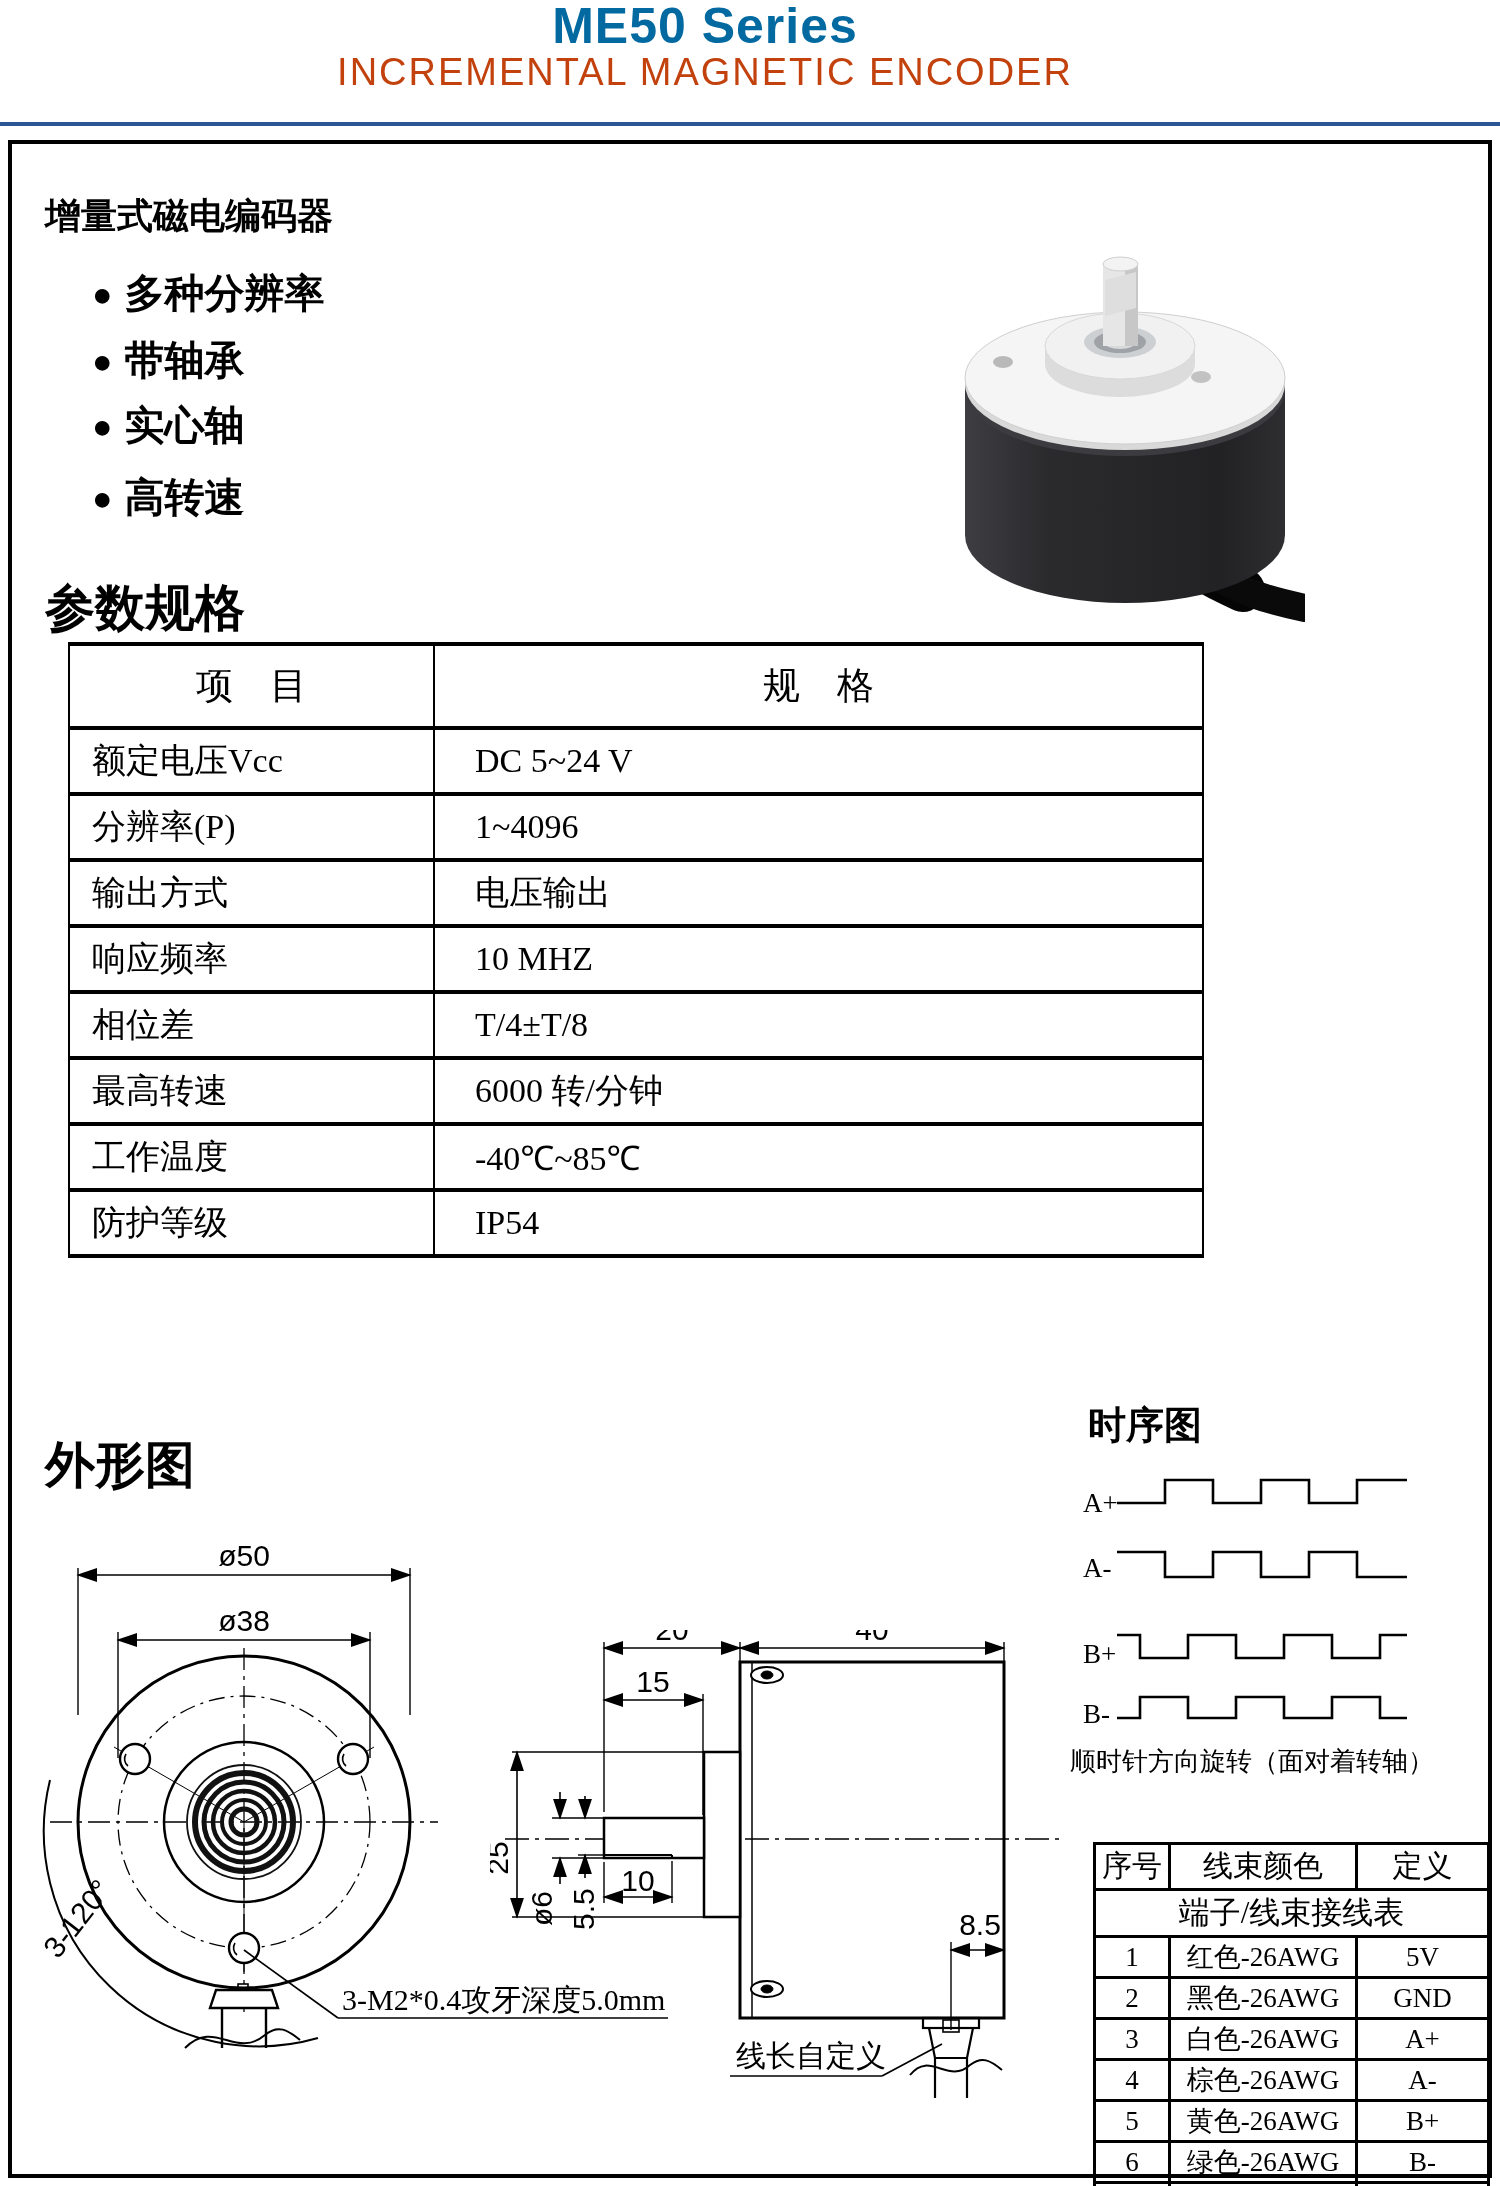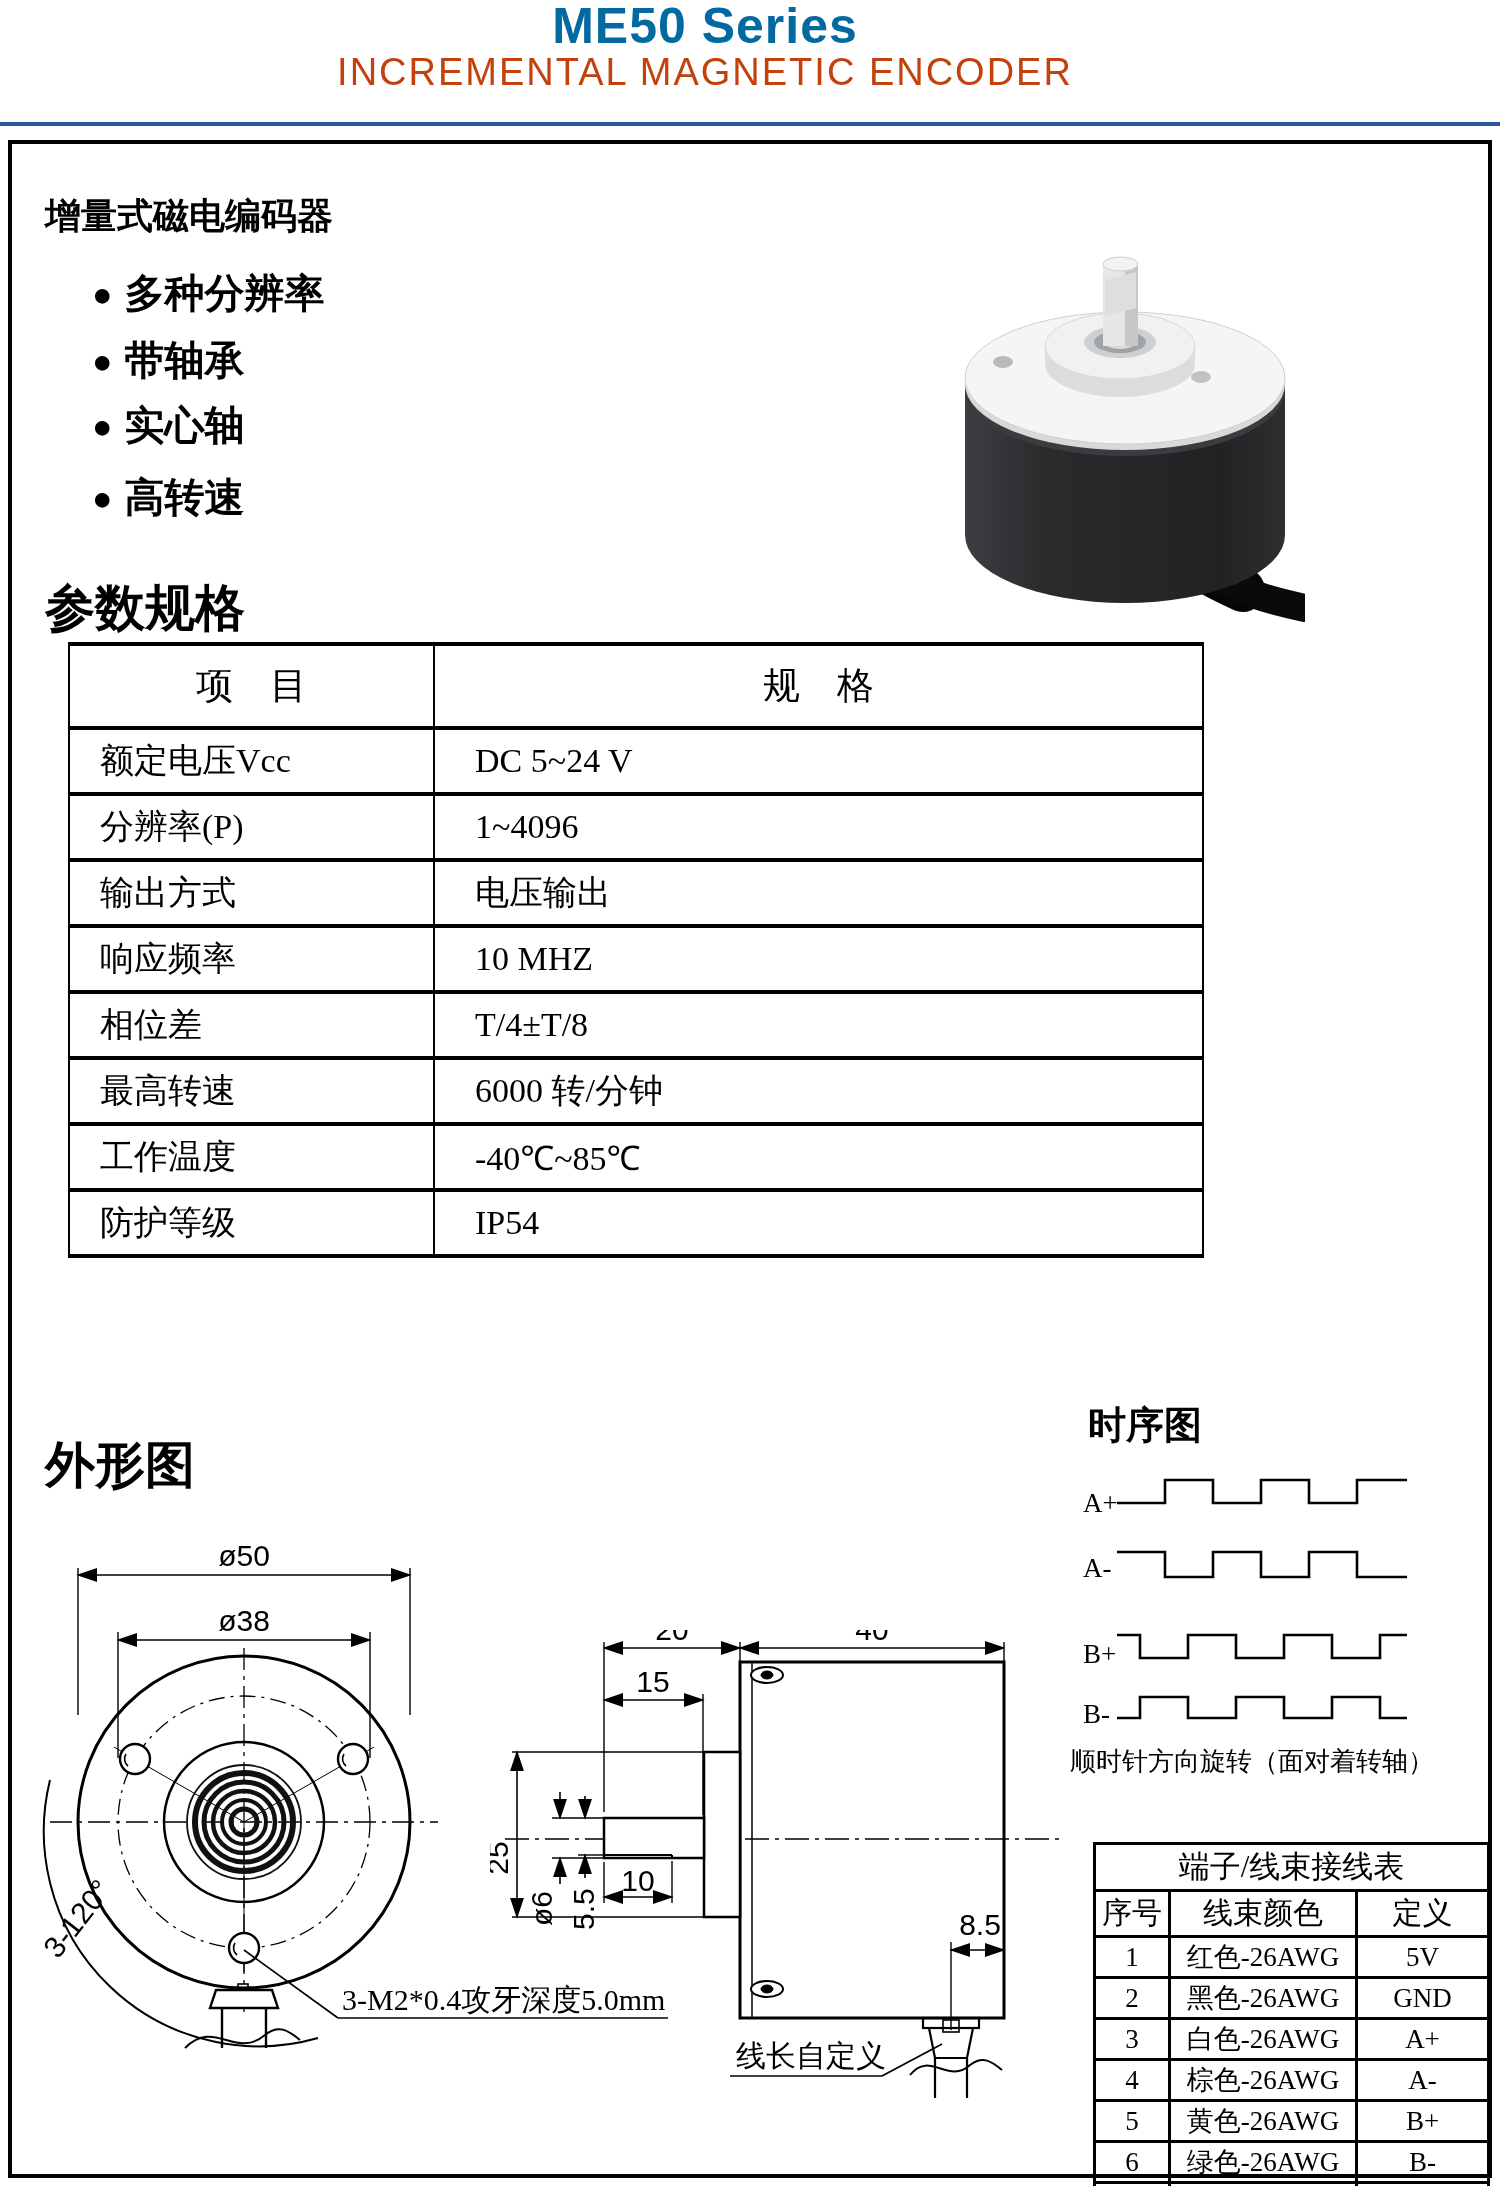--- a/index.html
+++ b/index.html
@@ -22,21 +22,21 @@
   .sec-h{font-size:50px;font-weight:700;}
   
   .spec-table{left:68px;top:642px;width:1136px;border-collapse:collapse;table-layout:fixed;
       font-family:"Liberation Serif",serif;}
   .spec-table th,.spec-table td{
       border-left:2px solid #000;border-right:2px solid #000;
       border-top:4px solid #000;border-bottom:4px solid #000;
       white-space:nowrap;overflow:hidden;}
   .spec-table th{height:78px;font-size:37px;font-weight:500;text-align:center;}
   .spec-table td{height:60px;font-size:34px;}
-  .spec-table td.lbl{padding-left:30px;margin-left:8px;}
+  .spec-table td.lbl{padding-left:22px;margin-left:8px;}
   .spec-table td.val{padding-left:40px;}
   
   .wire-table{left:1093px;top:1842px;width:394px;border-collapse:collapse;table-layout:fixed;
       font-family:"Liberation Serif",serif;}
   .wire-table th,.wire-table td{border:3px solid #000;text-align:center;white-space:nowrap;overflow:hidden;}
   .wire-table .ttl{height:34px;font-size:31px;font-weight:500;}
   .wire-table th{height:34px;font-size:30px;font-weight:500;}
   .wire-table td{height:31px;font-size:27px;}
   
   .timing-h{left:1088px;top:1400px;font-size:38px;font-weight:600;font-family:"Liberation Serif",serif;}
@@ -356,28 +356,28 @@
 <div class="abs timing-cap">顺时针方向旋转（面对着转轴）</div>
 
 <table class="abs wire-table">
   <colgroup>
       <col style="width:75px">
       <col style="width:187px">
       <col style="width:132px">
     </colgroup>
   <tbody>
       <tr>
-    <th class="ttl" colspan="3">端子/线束接线表</th>
-  </tr>
-  <tr>
     <th>序号</th>
     <th>线束颜色</th>
     <th>定义</th>
   </tr>
   <tr>
+    <th class="ttl" colspan="3">端子/线束接线表</th>
+  </tr>
+  <tr>
         <td>1</td>
         <td>红色-26AWG</td>
         <td>5V</td>
       </tr>
   <tr>
         <td>2</td>
         <td>黑色-26AWG</td>
         <td>GND</td>
       </tr>
   <tr>

